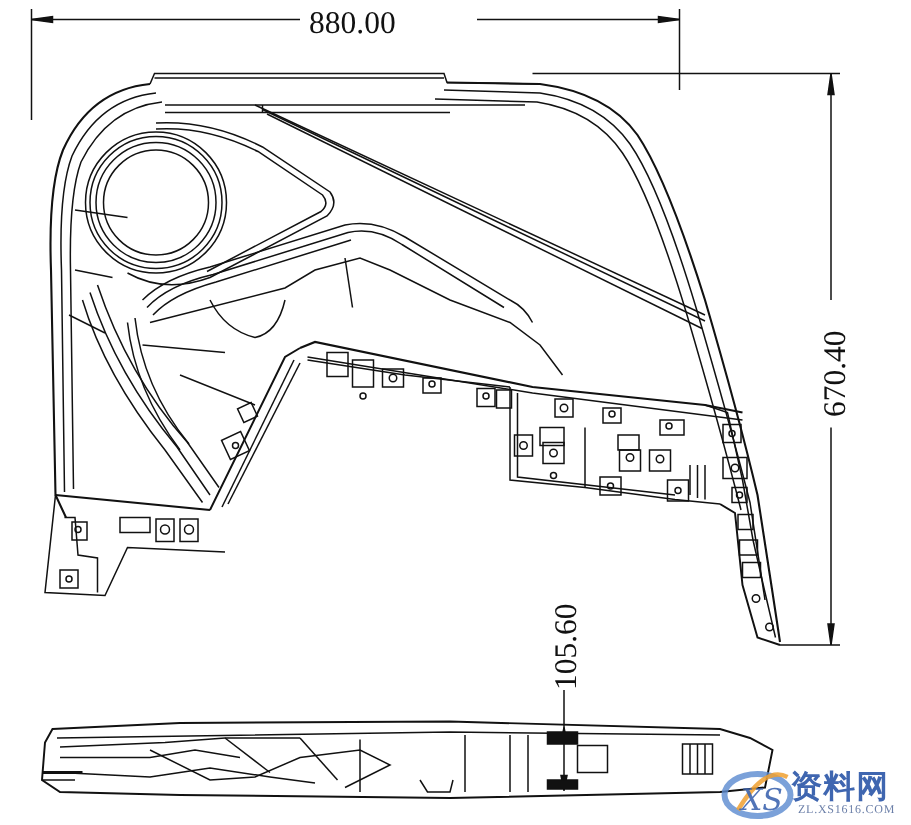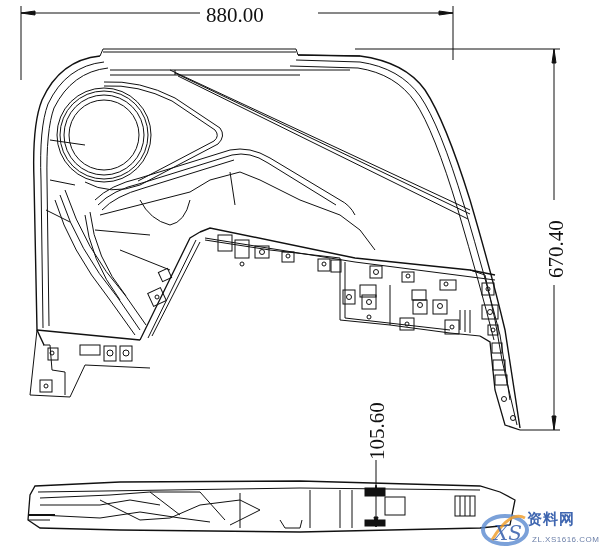--- a/index.html
+++ b/index.html
@@ -1,20 +1,20 @@
 <!DOCTYPE html>
 <html><head>
 <meta charset="utf-8">
 <style>
   html, body { margin: 0; padding: 0; background: #ffffff; }
   body { width: 607px; height: 550px; position: relative; overflow: hidden; font-family: "DejaVu Serif", serif; }
   #drawing { position: absolute; left: 0; top: 0; width: 607px; height: 550px; }
   .dim-text { font-family: "Liberation Serif", "DejaVu Serif", serif; font-size: 21px; fill: #111; }
-  .wm-cn { position: absolute; left: 527px; top: 510px; font-family: Liberation Mono, monospace; font-size: 15px; font-weight: bold; color: #3f66b0; letter-spacing: 1px; }
-  .wm-url { position: absolute; left: 532px; top: 535px; font-family: Liberation Sans, sans-serif; font-size: 8px; color: #6b7fa8; letter-spacing: 0.5px; text-align: right; }
+  .wm-cn { position: absolute; left: 527px; top: 510px; font-family: Liberation Mono, monospace; font-size: 21px; font-weight: bold; color: #3f66b0; letter-spacing: 1px; }
+  .wm-url { position: absolute; left: 532px; top: 535px; font-family: Liberation Serif, serif; font-size: 8px; color: #6b7fa8; letter-spacing: 0.5px; text-align: right; }
   .wm-logo { position: absolute; left: 480px; top: 500px; width: 50px; height: 48px; }
 </style>
 </head>
 <body>
 
 <svg id="drawing" viewBox="0 0 607 550" xmlns="http://www.w3.org/2000/svg">
   <g fill="none" stroke="#111" stroke-width="1">
 
     <g>
       <line x1="21" y1="6" x2="21" y2="80"></line>

